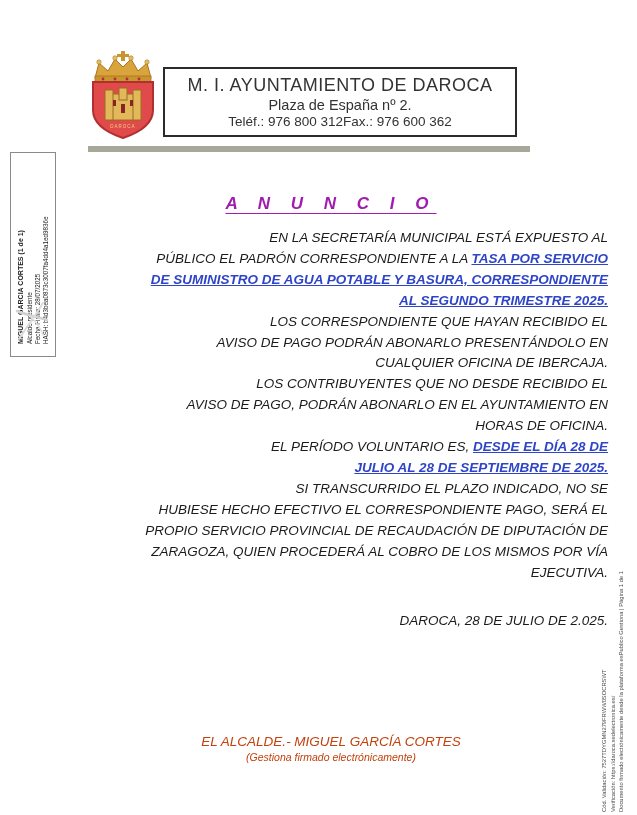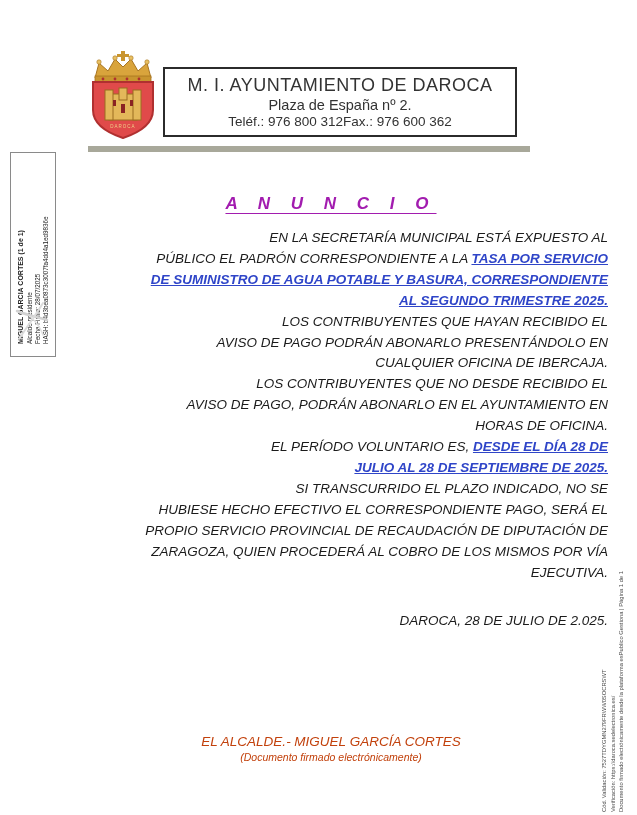--- a/index.html
+++ b/index.html
@@ -111,30 +111,30 @@
   <svg class="squiggle" viewBox="0 0 38 56">
     <path d="M4 18 C14 22, 24 24, 34 27" stroke="#d2d2d2" stroke-width="2.5" fill="none" stroke-linecap="round"></path>
     <path d="M30 10 C24 20, 14 34, 6 46" stroke="#dcdcdc" stroke-width="2" fill="none" stroke-linecap="round"></path>
     <path d="M18 24 C24 30, 28 36, 30 42" stroke="#e2e2e2" stroke-width="1.6" fill="none" stroke-linecap="round"></path>
   </svg>
 
   <div class="doc-title">A N U N C I O</div>
 
   <div class="doc-body">
     <p><span>EN LA SECRETARÍA MUNICIPAL ESTÁ EXPUESTO AL PÚBLICO EL PADRÓN CORRESPONDIENTE A LA </span><span class="hl" style="color:#2f45c8">TASA POR SERVICIO DE SUMINISTRO DE AGUA POTABLE Y BASURA, CORRESPONDIENTE AL SEGUNDO TRIMESTRE 2025.</span></p>
-    <p>LOS CONTRIBUYENTES QUE HAYAN RECIBIDO EL AVISO DE PAGO PODRÁN ABONARLO PRESENTÁNDOLO EN CUALQUIER OFICINA DE IBERCAJA.</p>
+    <p>LOS CORRESPONDIENTE QUE HAYAN RECIBIDO EL AVISO DE PAGO PODRÁN ABONARLO PRESENTÁNDOLO EN CUALQUIER OFICINA DE IBERCAJA.</p>
     <p>LOS CONTRIBUYENTES QUE NO DESDE RECIBIDO EL AVISO DE PAGO, PODRÁN ABONARLO EN EL AYUNTAMIENTO EN HORAS DE OFICINA.</p>
     <p><span>EL PERÍODO VOLUNTARIO ES, </span><span class="hl" style="color:#2f45c8">DESDE EL DÍA 28 DE JULIO AL 28 DE SEPTIEMBRE DE 2025.</span></p>
     <p>SI TRANSCURRIDO EL PLAZO INDICADO, NO SE HUBIESE HECHO EFECTIVO EL CORRESPONDIENTE PAGO, SERÁ EL PROPIO SERVICIO PROVINCIAL DE RECAUDACIÓN DE DIPUTACIÓN DE ZARAGOZA, QUIEN PROCEDERÁ AL COBRO DE LOS MISMOS POR VÍA EJECUTIVA.</p>
     <p class="date-line">DAROCA, 28 DE JULIO DE 2.025.</p>
   </div>
 
   <div class="signature">
     <div class="sig-name">EL ALCALDE.- MIGUEL GARCÍA CORTES</div>
-    <div class="sig-note">(Documento firmado electrónicamente)</div>
+    <div class="sig-note">(Gestiona firmado electrónicamente)</div>
   </div>
 
   <div class="v-text right-stamp">
     <div>Cód. Validación: 7527TDYGMN279FRWW0SOCRSWT</div>
     <div>Verificación: https://daroca.sedelectronica.es/</div>
     <div>Documento firmado electrónicamente desde la plataforma esPublico Gestiona | Página 1 de 1</div>
   </div>
 
 </div>
 

